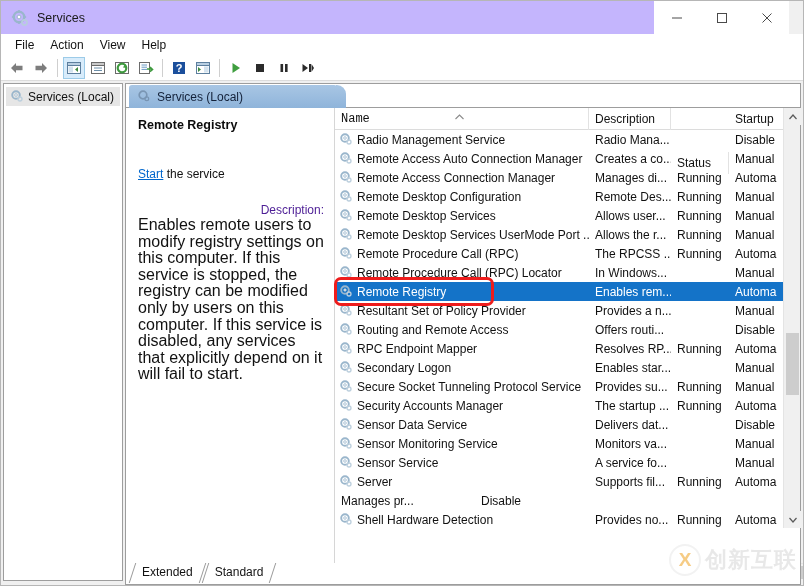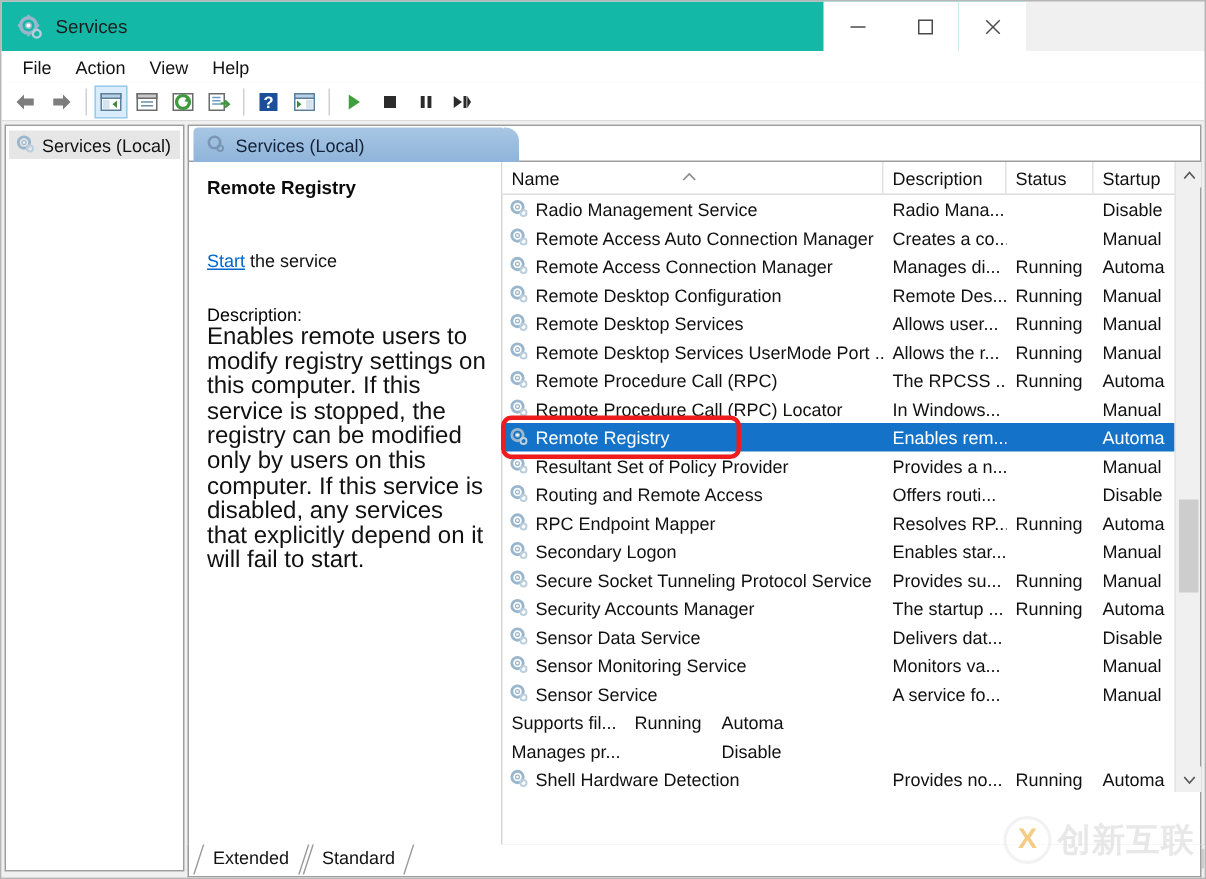--- a/index.html
+++ b/index.html
@@ -13,22 +13,22 @@
   #app {
     position: relative;
     width: 804px; height: 586px;
     background: #f0f0f0;
     border: 1px solid #b6b6b6;
     overflow: hidden;
   }
 
   
   .titlebar {
-    position: absolute; left: 0; top: 0; width: 683px; height: 33px;
-    background: #14b8a6;
+    position: absolute; left: 0; top: 0; width: 788px; height: 33px;
+    background: #c4b5fd;
     display: flex; align-items: center;
   }
   .title-icon { width: 18px; height: 18px; margin-left: 10px; position: relative; }
   .title-text { margin-left: 8px; font-size: 12.5px; color: #1b1b1b; }
   .win-controls { margin-left: auto; display: flex; height: 33px; }
   .win-btn {
     width: 45px; height: 33px; display: flex; align-items: center; justify-content: center;
     color: #5a5a5a; font-size: 12px; background: #ffffff;
   }
   .win-btn svg { display:block; }
@@ -95,40 +95,40 @@
   }
 
   
   .pane-content { position: relative; height: 472px; width: 100%; display: flex; }
   .details {
     width: 208px; height: 100%; padding: 10px 10px 0 12px; background: #ffffff;
   }
   .det-title { font-size: 12.5px; font-weight: bold; color: #0b0b0b; margin-bottom: 12px; }
   .det-action { font-size: 12px; color: #111; margin-bottom: 22px; margin-top: 35px; }
   .det-link { color: #0066cc; text-decoration: underline; }
-  .det-desc-label { font-size: 12px; color: #000000; }
+  .det-desc-label { font-size: 12px; color: #4c1d95; text-align: right; }
   .det-desc { font-size: 16px; color: #111; line-height: 16.6px; }
 
   .list-wrap {
     position: relative; flex: 1; height: 100%;
     border-left: 1px solid #d6d6d6; background: #ffffff;
   }
 
   
   .col-head {
     display: flex; height: 22px; background: #ffffff;
     border-bottom: 1px solid #dcdcdc; position: relative;
   }
   .col {
     font-size: 12px; color: #111; padding: 4px 0 0 6px; height: 22px;
     border-right: 1px solid #e2e2e2; position: relative; overflow: hidden; white-space: nowrap;
   }
-  .c-name { width: 254px; }
+  .c-name { width: 254px; font-family: Liberation Mono, monospace; }
   .c-desc { width: 82px; }
-  .c-stat { width: 58px; }
+  .c-stat { width: 58px; margin-top: 44px; }
   .c-start { width: 62px; border-right: none; }
   .sort-asc {
     position: absolute; left: 120px; top: 2px; width: 9px; height: 6px;
   }
 
   
   .rows { position: relative; height: 398px; overflow: hidden; }
   .row {
     display: flex; height: 19px; align-items: center; white-space: nowrap;
     font-size: 12px; color: #111;
@@ -624,20 +624,28 @@
                       <circle cx="6" cy="6" r="1.3" fill="#ffffff" stroke="#9ab6cc" stroke-width=".8"></circle>
                       <circle cx="10" cy="10" r="2" fill="none" stroke="#bccfdd" stroke-width="1.3"></circle>
                     </svg></span>
                   <span>Sensor Service</span>
                 </div>
                 <div class="cell r-desc">A service fo...</div>
                 <div class="cell r-stat"></div>
                 <div class="cell r-start">Manual</div>
               </div>
               <div class="row">
+                <div class="cell r-name">
+                  <span class="svc-ico"><svg width="13" height="13" viewBox="0 0 13 13">
+                      <circle cx="6" cy="6" r="3.8" fill="none" stroke="#9ab6cc" stroke-width="1.9"></circle>
+                      <circle cx="6" cy="6" r="1.3" fill="#ffffff" stroke="#9ab6cc" stroke-width=".8"></circle>
+                      <circle cx="10" cy="10" r="2" fill="none" stroke="#bccfdd" stroke-width="1.3"></circle>
+                    </svg></span>
+                  <span>Server</span>
+                </div>
                 <div class="cell r-desc">Supports fil...</div>
                 <div class="cell r-stat">Running</div>
                 <div class="cell r-start">Automа</div>
               </div>
               <div class="row">
                 <div class="cell r-desc">Manages pr...</div>
                 <div class="cell r-stat"></div>
                 <div class="cell r-start">Disable</div>
               </div>
               <div class="row">

